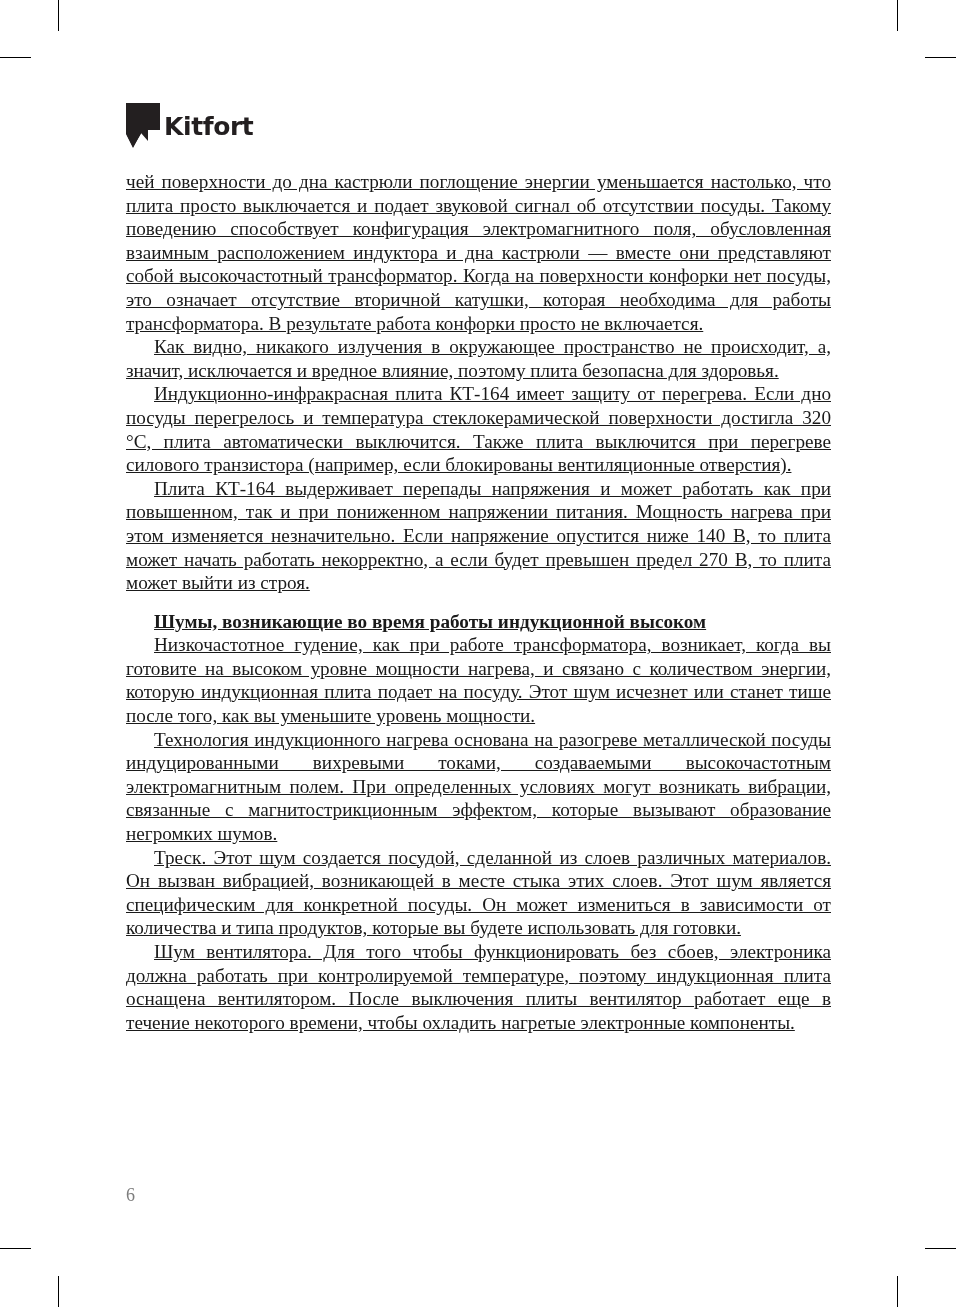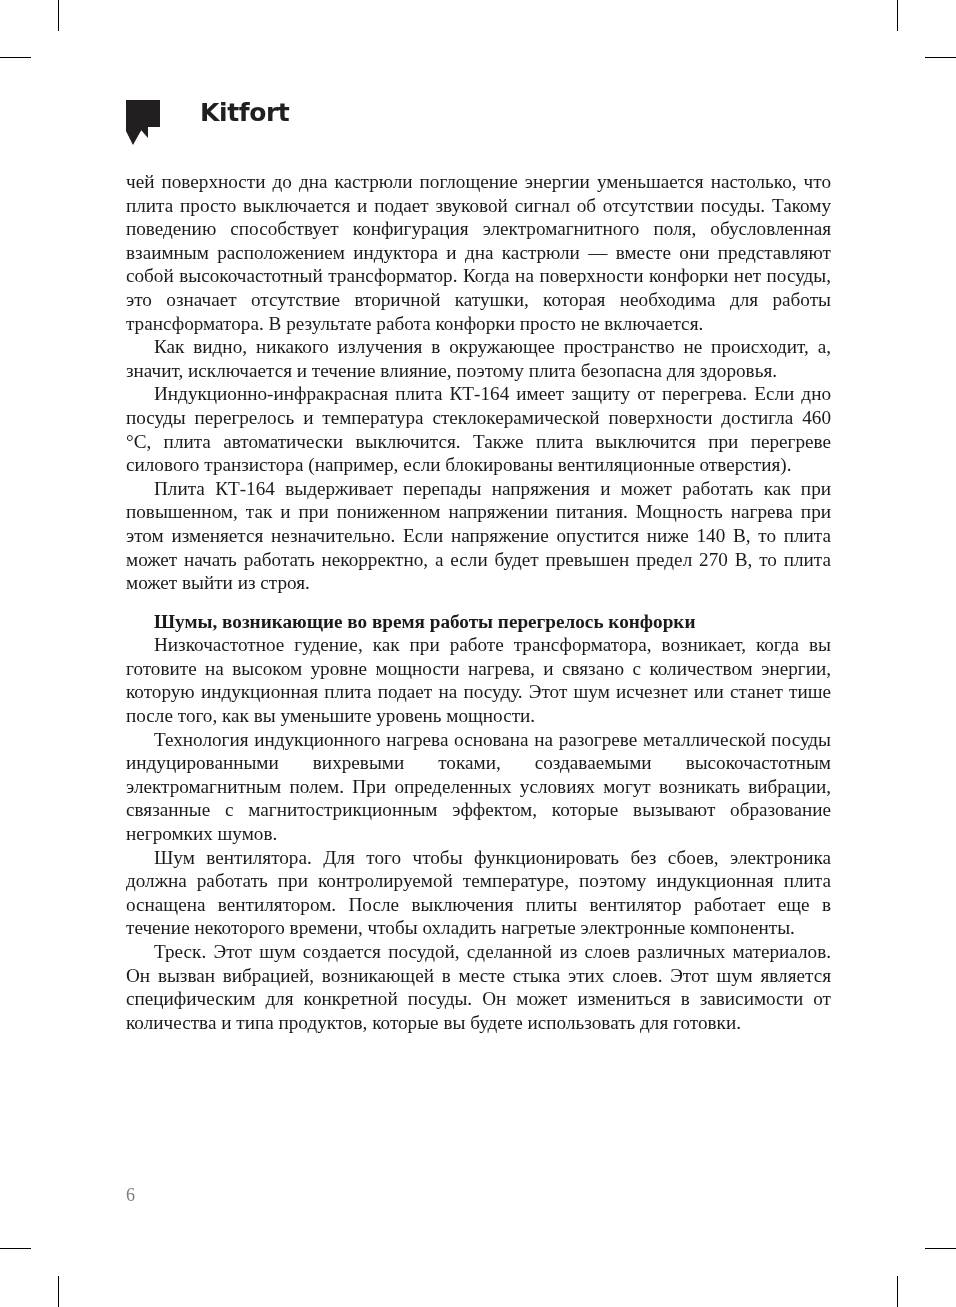--- a/index.html
+++ b/index.html
@@ -32,23 +32,22 @@
   .crop-bl-h { left: 0;     top: 1248px; }
   .crop-br-v { left: 897px; top: 1276px; }
   .crop-br-h { left: 925px; top: 1248px; }
 
   
   .logo {
     position: absolute;
     left: 126px;
     top: 100px;
     display: flex;
-    align-items: flex-start;
+    align-items: center;
     height: 58px;
-    gap: 36px;
   }
   .logo-mark {
     width: 34px;
     height: 52px;
     display: block;
   }
   .logo-word {
     font-family: "DejaVu Sans", "Liberation Sans", sans-serif;
     font-weight: bold;
     font-size: 25px;
@@ -58,20 +57,21 @@
     margin-left: 4px;
     margin-bottom: 6px;
   }
 
   
   .content {
     position: absolute;
     left: 126px;
     top: 170px;
     width: 705px;
+    text-decoration: underline;
   }
   p.para {
     margin: 0;
     text-align: justify;
     text-indent: 28px;
     font-size: 19.2px;
     line-height: 23.6px;
     hyphens: manual;
   }
   p.para.noindent { text-indent: 0; }
@@ -112,26 +112,26 @@
   <svg class="logo-mark" viewBox="0 0 34 52">
     <path d="M0,0 H34 V27 H21 L21,35 L16,29 L7,44 L0,30 Z" fill="#231f20"></path>
     <path d="M0,0 H34 V27 H22 L22,38 L15,30 L7,45 L0,31 Z" fill="#231f20"></path>
   </svg>
   <span class="logo-word">Kitfort</span>
 </div>
 
 <div class="content">
 
   <p class="para noindent">чей поверхности до дна кастрюли поглощение энергии уменьшается настолько, что плита просто выключается и подает звуковой сигнал об отсутствии посуды. Такому поведению способствует конфигурация электромагнитного поля, обусловленная взаимным расположением индуктора и дна кастрюли — вместе они представляют собой высокочастотный трансформатор. Когда на поверхности конфорки нет посуды, это означает отсутствие вторичной катушки, которая необходима для работы трансформатора. В результате работа конфорки просто не включается.</p>
-  <p class="para">Как видно, никакого излучения в окружающее пространство не происходит, а, значит, исключается и течение влияние, поэтому плита безопасна для здоровья.</p>
-  <p class="para">Индукционно-инфракрасная плита КТ-164 имеет защиту от перегрева. Если дно посуды перегрелось и температура стеклокерамической поверхности достигла 460 °C, плита автоматически выключится. Также плита выключится при перегреве силового транзистора (например, если блокированы вентиляционные отверстия).</p>
+  <p class="para">Как видно, никакого излучения в окружающее пространство не происходит, а, значит, исключается и вредное влияние, поэтому плита безопасна для здоровья.</p>
+  <p class="para">Индукционно-инфракрасная плита КТ-164 имеет защиту от перегрева. Если дно посуды перегрелось и температура стеклокерамической поверхности достигла 320 °C, плита автоматически выключится. Также плита выключится при перегреве силового транзистора (например, если блокированы вентиляционные отверстия).</p>
   <p class="para">Плита КТ-164 выдерживает перепады напряжения и может работать как при повышенном, так и при пониженном напряжении питания. Мощность нагрева при этом изменяется незначительно. Если напряжение опустится ниже 140 В, то плита может начать работать некорректно, а если будет превышен предел 270 В, то плита может выйти из строя.</p>
 
-  <h2 class="section-heading">Шумы, возникающие во время работы перегрелось конфорки</h2>
+  <h2 class="section-heading">Шумы, возникающие во время работы индукционной высоком</h2>
 
   <p class="para">Низкочастотное гудение, как при работе трансформатора, возникает, когда вы готовите на высоком уровне мощности нагрева, и связано с количеством энергии, которую индукционная плита подает на посуду. Этот шум исчезнет или станет тише после того, как вы уменьшите уровень мощности.</p>
   <p class="para">Технология индукционного нагрева основана на разогреве металлической посуды индуцированными вихревыми токами, создаваемыми высокочастотным электромагнитным полем. При определенных условиях могут возникать вибрации, связанные с магнитострикционным эффектом, которые вызывают образование негромких шумов.</p>
+  <p class="para">Треск. Этот шум создается посудой, сделанной из слоев различных материалов. Он вызван вибрацией, возникающей в месте стыка этих слоев. Этот шум является специфическим для конкретной посуды. Он может измениться в зависимости от количества и типа продуктов, которые вы будете использовать для готовки.</p>
   <p class="para">Шум вентилятора. Для того чтобы функционировать без сбоев, электроника должна работать при контролируемой температуре, поэтому индукционная плита оснащена вентилятором. После выключения плиты вентилятор работает еще в течение некоторого времени, чтобы охладить нагретые электронные компоненты.</p>
-  <p class="para">Треск. Этот шум создается посудой, сделанной из слоев различных материалов. Он вызван вибрацией, возникающей в месте стыка этих слоев. Этот шум является специфическим для конкретной посуды. Он может измениться в зависимости от количества и типа продуктов, которые вы будете использовать для готовки.</p>
 
 </div>
 
 <div class="page-number">6</div>
 
 </body></html>

